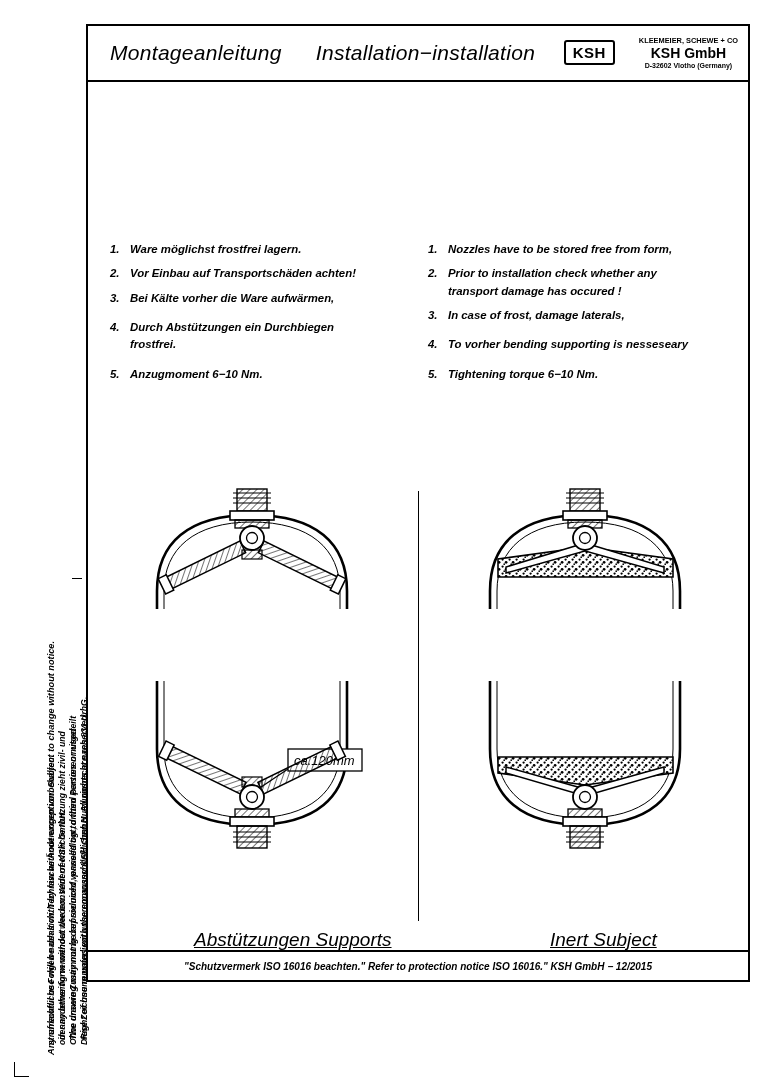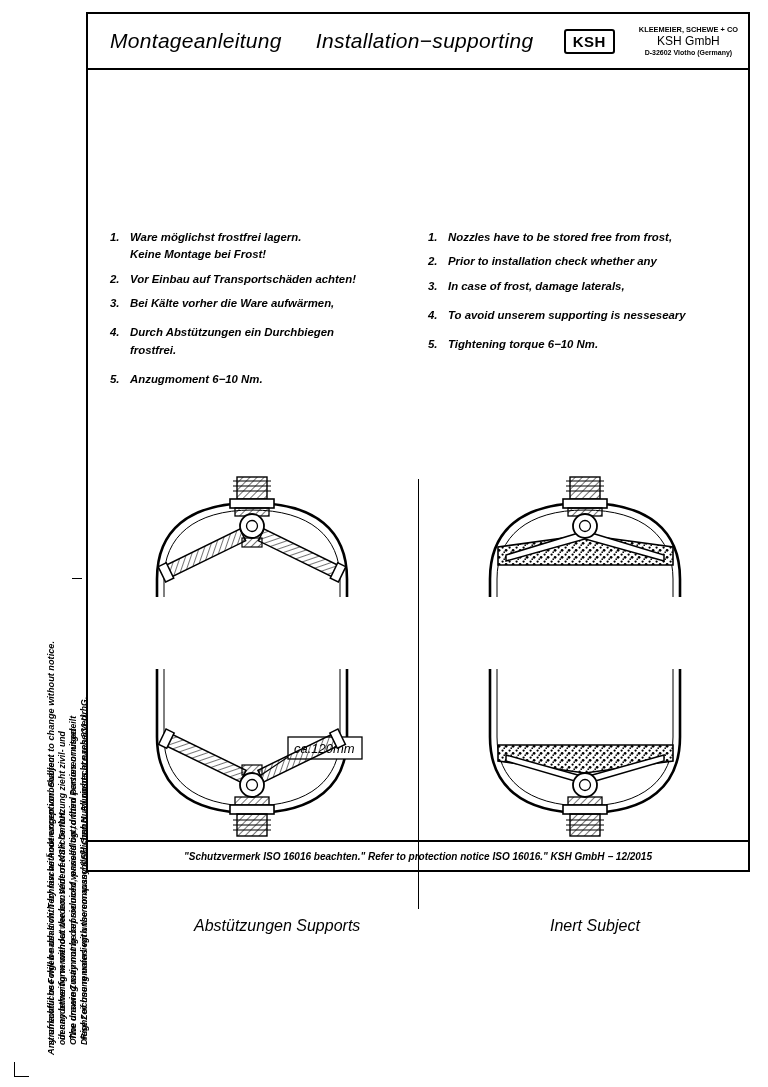--- a/index.html
+++ b/index.html
@@ -17,42 +17,42 @@
     font-style:italic;
     font-weight:bold;
     font-size:9.2px;
     letter-spacing:0px;
     color:#000;
   }
   .vtext.small{font-size:8.6px;}
 
   
   .frame{
-    position:absolute;left:86px;top:12px;width:664px;height:860px;
+    position:absolute;left:86px;top:24px;width:664px;height:958px;
     border:2px solid #000;background:#fff;box-sizing:border-box;
   }
   .corner-mark{position:absolute;left:6px;bottom:4px;width:14px;height:14px;
     border-left:1.5px solid #000;border-bottom:1.5px solid #000;}
 
   
   .titlebar{
     position:absolute;left:0;top:0;right:0;height:56px;
     border-bottom:2px solid #000;box-sizing:border-box;
     display:flex;align-items:center;
   }
   .title-de{font-style:italic;font-size:21px;margin-left:22px;letter-spacing:.3px;}
   .title-en{font-style:italic;font-size:21px;margin-left:34px;letter-spacing:.3px;}
   .logo-wrap{margin-left:auto;display:flex;align-items:center;margin-right:10px;}
   .logo-box{
     border:2px solid #000;border-radius:3px;padding:2px 7px;font-weight:bold;font-size:15px;
     font-family:"Liberation Sans",sans-serif;letter-spacing:.5px;
   }
   .logo-lines{margin-left:24px;text-align:center;line-height:1.22;}
   .logo-lines div:nth-child(1){font-size:7.4px;font-weight:bold;}
-  .logo-lines div:nth-child(2){font-size:12px;font-weight:normal;}
+  .logo-lines div:nth-child(2){font-size:14px;font-weight:bold;}
   .logo-lines div:nth-child(3){font-size:7px;font-weight:bold;}
 
   
   .heading{
     position:absolute;left:22px;top:84px;font-style:italic;font-size:23px;letter-spacing:.4px;
   }
 
   
   .notes{position:absolute;top:215px;left:0;right:0;height:220px;}
   .col-de{position:absolute;left:22px;top:0;width:300px;}
@@ -64,21 +64,21 @@
   }
   ol.list li .num{position:absolute;left:0;top:0;}
   ol.list li .l2{display:block;padding-left:0;}
   ol.list li.gap{margin-top:12px;}
 
   
   .draw{position:absolute;left:14px;top:455px;width:632px;height:500px;}
   .divider{
     position:absolute;left:316px;top:10px;width:0;height:430px;border-left:1.6px solid #000;
   }
-  .cap{position:absolute;font-style:italic;font-size:16px;}
+  .cap{position:absolute;font-style:italic;font-size:19px;text-decoration:underline;}
   .cap-left{left:92px;top:448px;}
   .cap-right{left:448px;top:448px;}
 
   
   .footer{
     position:absolute;left:0;right:0;bottom:0;height:28px;border-top:2px solid #000;
     display:flex;align-items:center;justify-content:center;
     font-style:italic;font-weight:bold;font-size:10px;
   }
 
@@ -100,46 +100,46 @@
     <div class="vtext small" style="left:57px;top:1045px;">oder anderweitig verwendet werden. Widerrechtliche Nutzung zieht zivil- und</div>
     <div class="vtext small" style="left:46px;top:1045px;">strafrechtliche Folgen nach sich.   Technische Änderungen vorbehalten.</div>
 
     <div style="position:absolute;left:72px;top:578px;width:10px;border-top:1.2px solid #000;"></div>
   </div>
 
   <div class="frame">
 
     <div class="titlebar">
       <div class="title-de">Montageanleitung</div>
-      <div class="title-en">Installation−supporting</div>
+      <div class="title-en">Installation−installation</div>
       <div class="logo-wrap">
         <div class="logo-box">KSH</div>
         <div class="logo-lines">
           <div>KLEEMEIER, SCHEWE + CO</div>
           <div>KSH GmbH</div>
           <div>D-32602 Vlotho (Germany)</div>
         </div>
       </div>
     </div>
 
 
     <div class="notes">
       <ol class="list col-de">
-        <li><span class="num">1.</span><span>Ware möglichst frostfrei lagern.</span><span class="l2">Keine Montage bei Frost!</span></li>
+        <li><span class="num">1.</span><span>Ware möglichst frostfrei lagern.</span></li>
         <li><span class="num">2.</span><span>Vor Einbau auf Transportschäden achten!</span></li>
         <li><span class="num">3.</span><span>Bei Kälte vorher die Ware aufwärmen,</span></li>
         <li class="gap"><span class="num">4.</span><span>Durch Abstützungen ein Durchbiegen</span><span class="l2">frostfrei.</span></li>
         <li class="gap"><span class="num">5.</span><span>Anzugmoment 6−10 Nm.</span></li>
       </ol>
 
       <ol class="list col-en">
-        <li><span class="num">1.</span><span>Nozzles have to be stored free from frost,</span></li>
-        <li><span class="num">2.</span><span>Prior to installation check whether any</span></li>
+        <li><span class="num">1.</span><span>Nozzles have to be stored free from form,</span></li>
+        <li><span class="num">2.</span><span>Prior to installation check whether any</span><span class="l2">transport damage has occured !</span></li>
         <li><span class="num">3.</span><span>In case of frost, damage laterals,</span></li>
-        <li class="gap"><span class="num">4.</span><span>To avoid unserem supporting is nesseseary</span></li>
+        <li class="gap"><span class="num">4.</span><span>To vorher bending supporting is nesseseary</span></li>
         <li class="gap"><span class="num">5.</span><span>Tightening torque 6−10 Nm.</span></li>
       </ol>
     </div>
 
     <div class="draw">
       <div class="divider"></div>
 
       <svg width="632" height="440" viewBox="0 0 632 440">
         <defs>
           <pattern id="hatch" width="5" height="5" patternUnits="userSpaceOnUse" patternTransform="rotate(45)">

